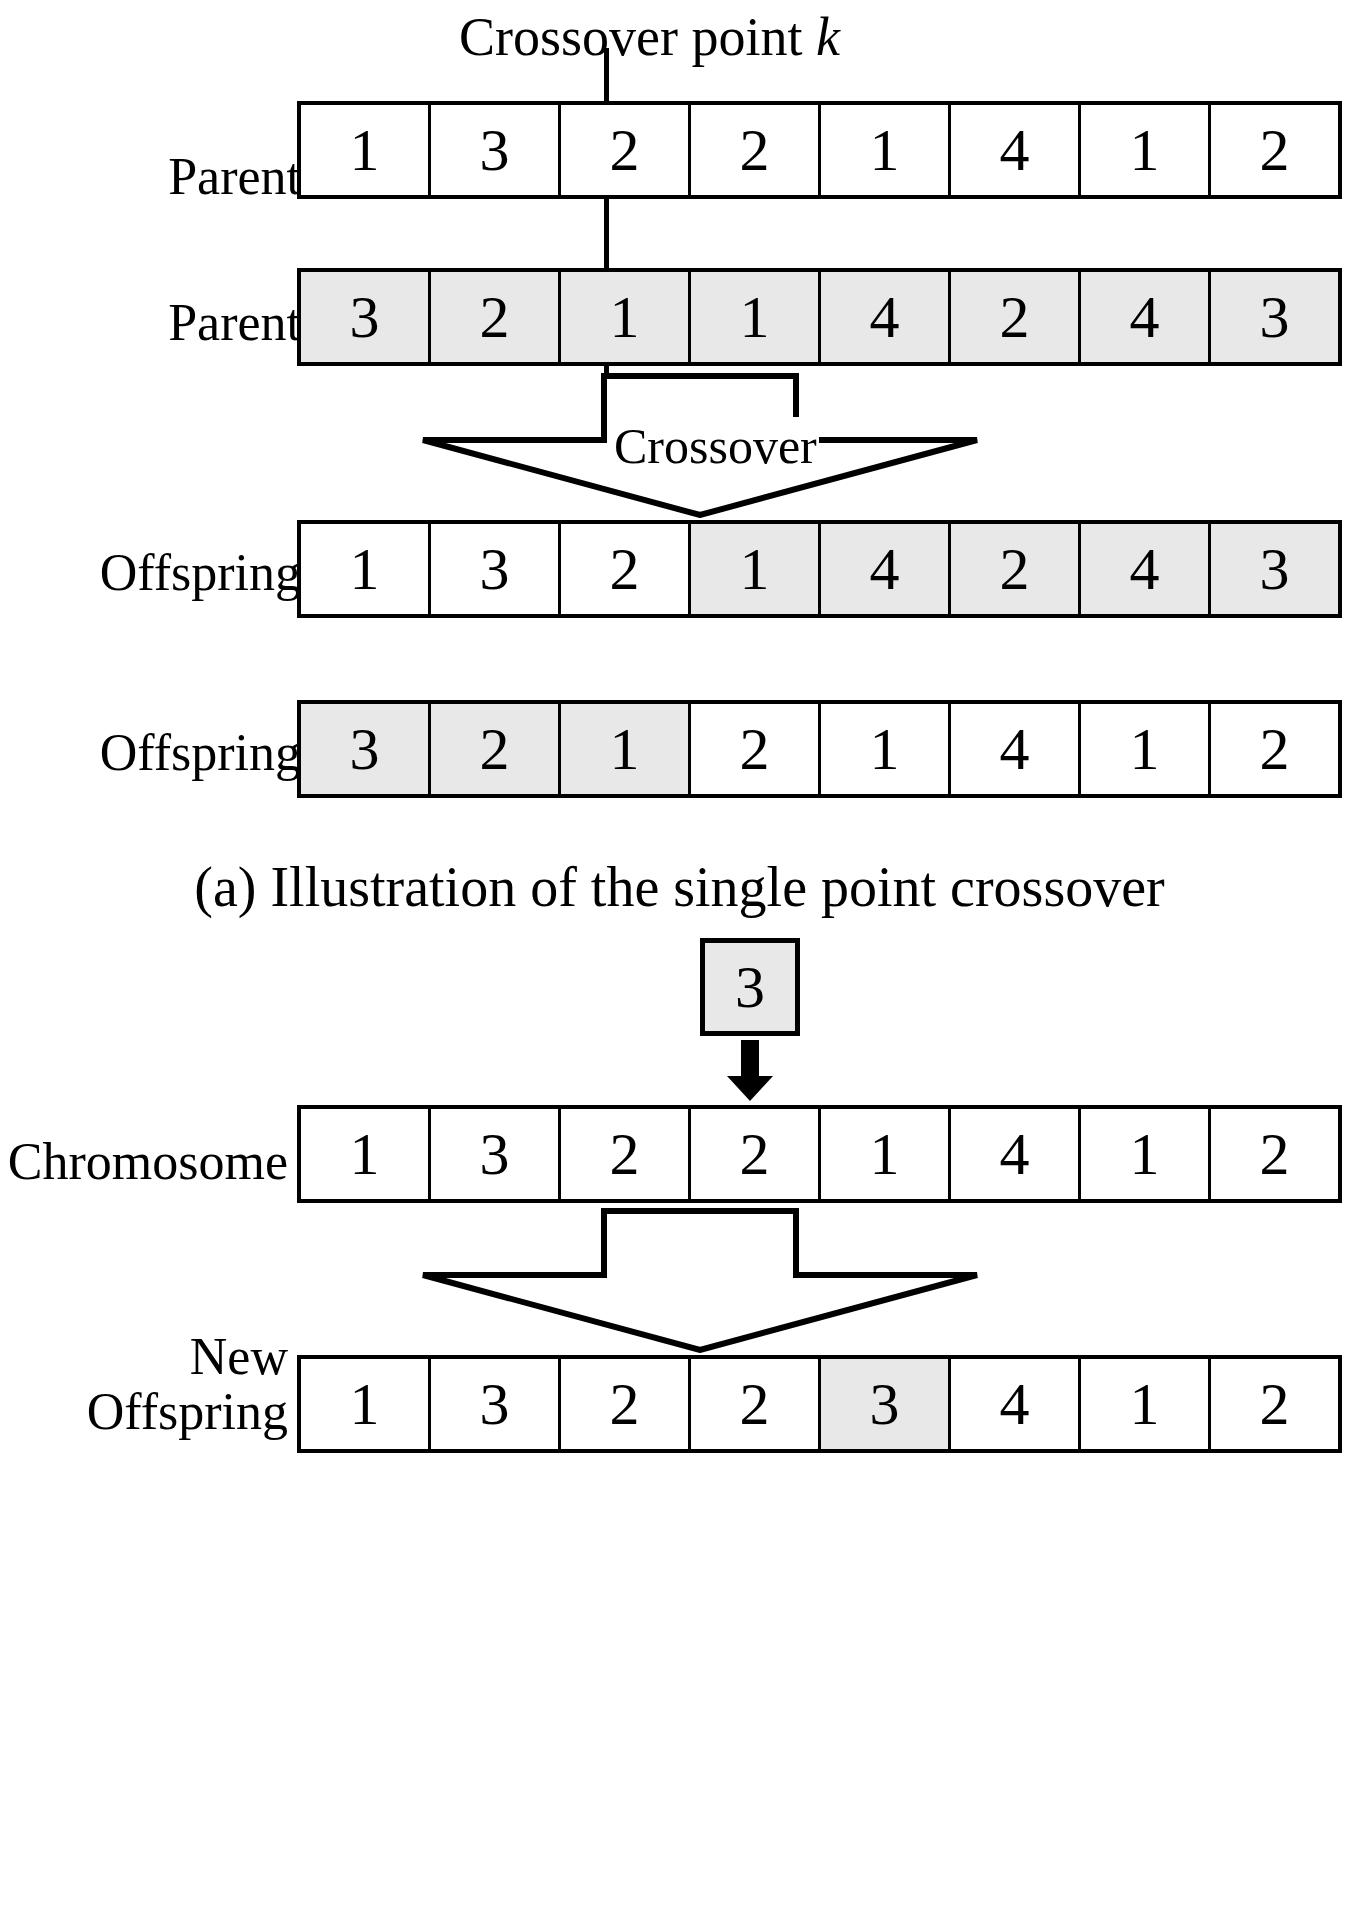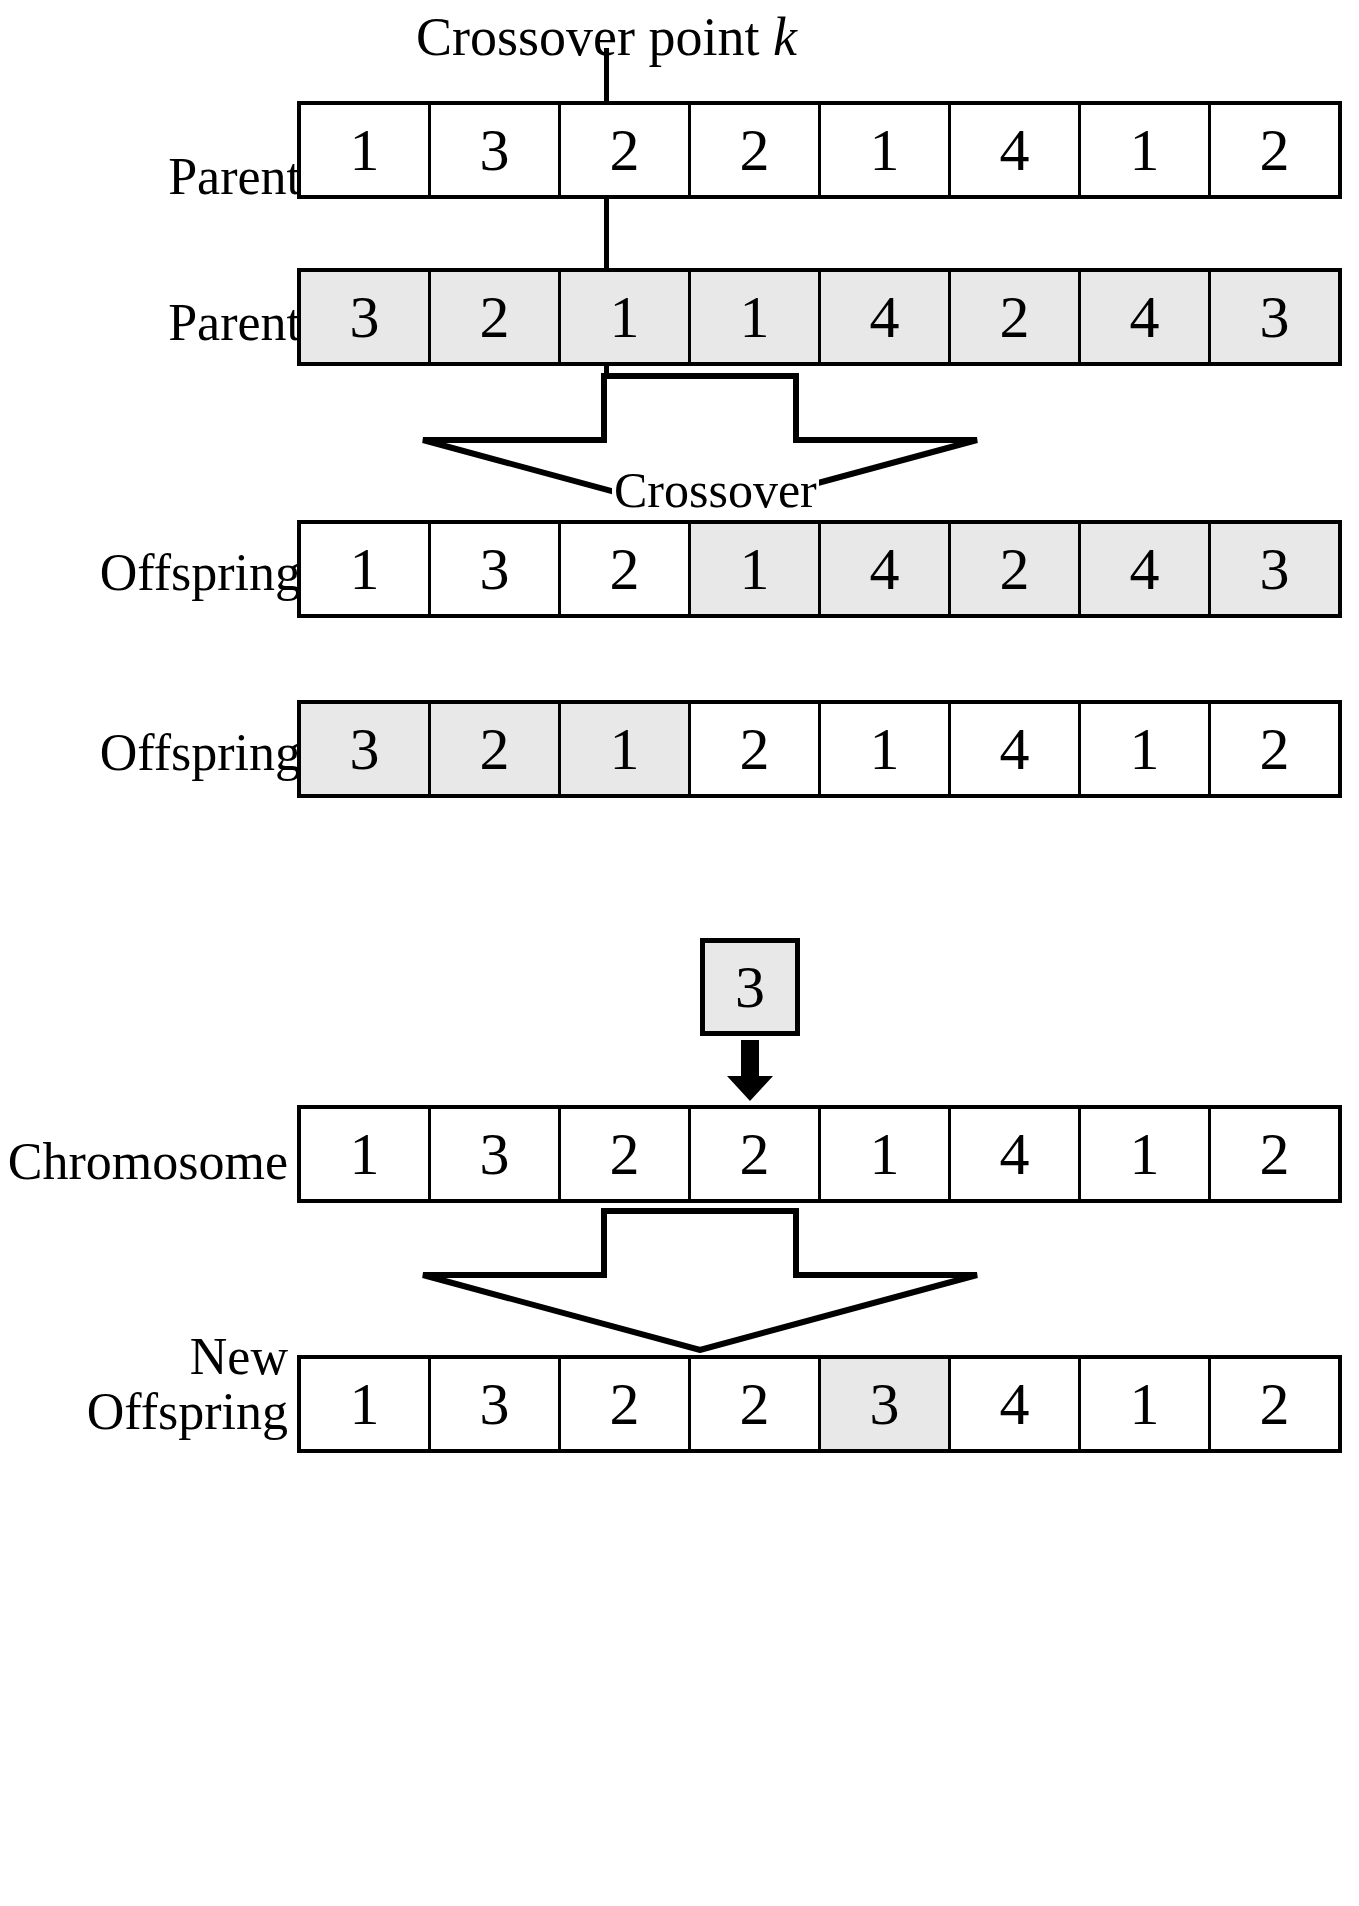--- a/index.html
+++ b/index.html
@@ -18,35 +18,35 @@
         font-size:60px;line-height:1;background:#fff;}
   .cell:last-child{border-right:none;}
   .cell.shaded{background:#e8e8e8;}
   .strip.allshaded .cell{background:#e8e8e8;}
 
   
   .rowlabel{position:absolute;font-size:52px;line-height:1.05;
             text-align:right;white-space:pre-line;}
 
   
-  .headline{position:absolute;font-size:54px;white-space:nowrap;}
+  .headline{position:absolute;font-size:54px;white-space:nowrap;margin-left:43px;}
   .headline .ital{font-style:italic;}
 
   
   .vline{position:absolute;width:5px;background:#000;}
 
   
   .caption{position:absolute;width:1359px;text-align:center;font-size:56px;}
 
   
   .arrowsvg{position:absolute;}
   .arrowsvg path{fill:#ffffff;stroke:#000000;stroke-width:6;
                  stroke-linejoin:miter;}
   .arrowlabel{position:absolute;font-size:50px;white-space:nowrap;
-              background:#ffffff;padding:0 2px;margin-top:44px;}
+              background:#ffffff;padding:0 2px;}
 
   
   .solidarrow{position:absolute;}
   .solidarrow path{fill:#000;}
 
   
   .genebox{position:absolute;box-sizing:border-box;border:5px solid #000;
            background:#e8e8e8;display:flex;align-items:center;
            justify-content:center;font-size:60px;}
 </style>
@@ -107,20 +107,21 @@
       <div class="cell shaded">3</div>
       <div class="cell shaded">2</div>
       <div class="cell shaded">1</div>
       <div class="cell">2</div>
       <div class="cell">1</div>
       <div class="cell">4</div>
       <div class="cell">1</div>
       <div class="cell">2</div>
     </div>
 
+  <div class="caption" style="left:0;top:855px;">(a) Illustration of the single point crossover</div>
 
   <div class="genebox" style="left:700px;top:938px;width:100px;height:98px;">3</div>
 
   <svg class="solidarrow" style="left:726px;top:1040px;" width="48" height="62" viewBox="0 0 48 62">
     <path d="M 15 0 L 33 0 L 33 36 L 47 36 L 24 61 L 1 36 L 15 36 Z"></path>
   </svg>
 
   <div class="rowlabel" style="left:0px;top:1135px;width:288px;">Chromosome</div>
   <div class="strip" id="strip-chromosome" style="left:297px;top:1105px;width:1045px;height:98px;">
       <div class="cell">1</div>

